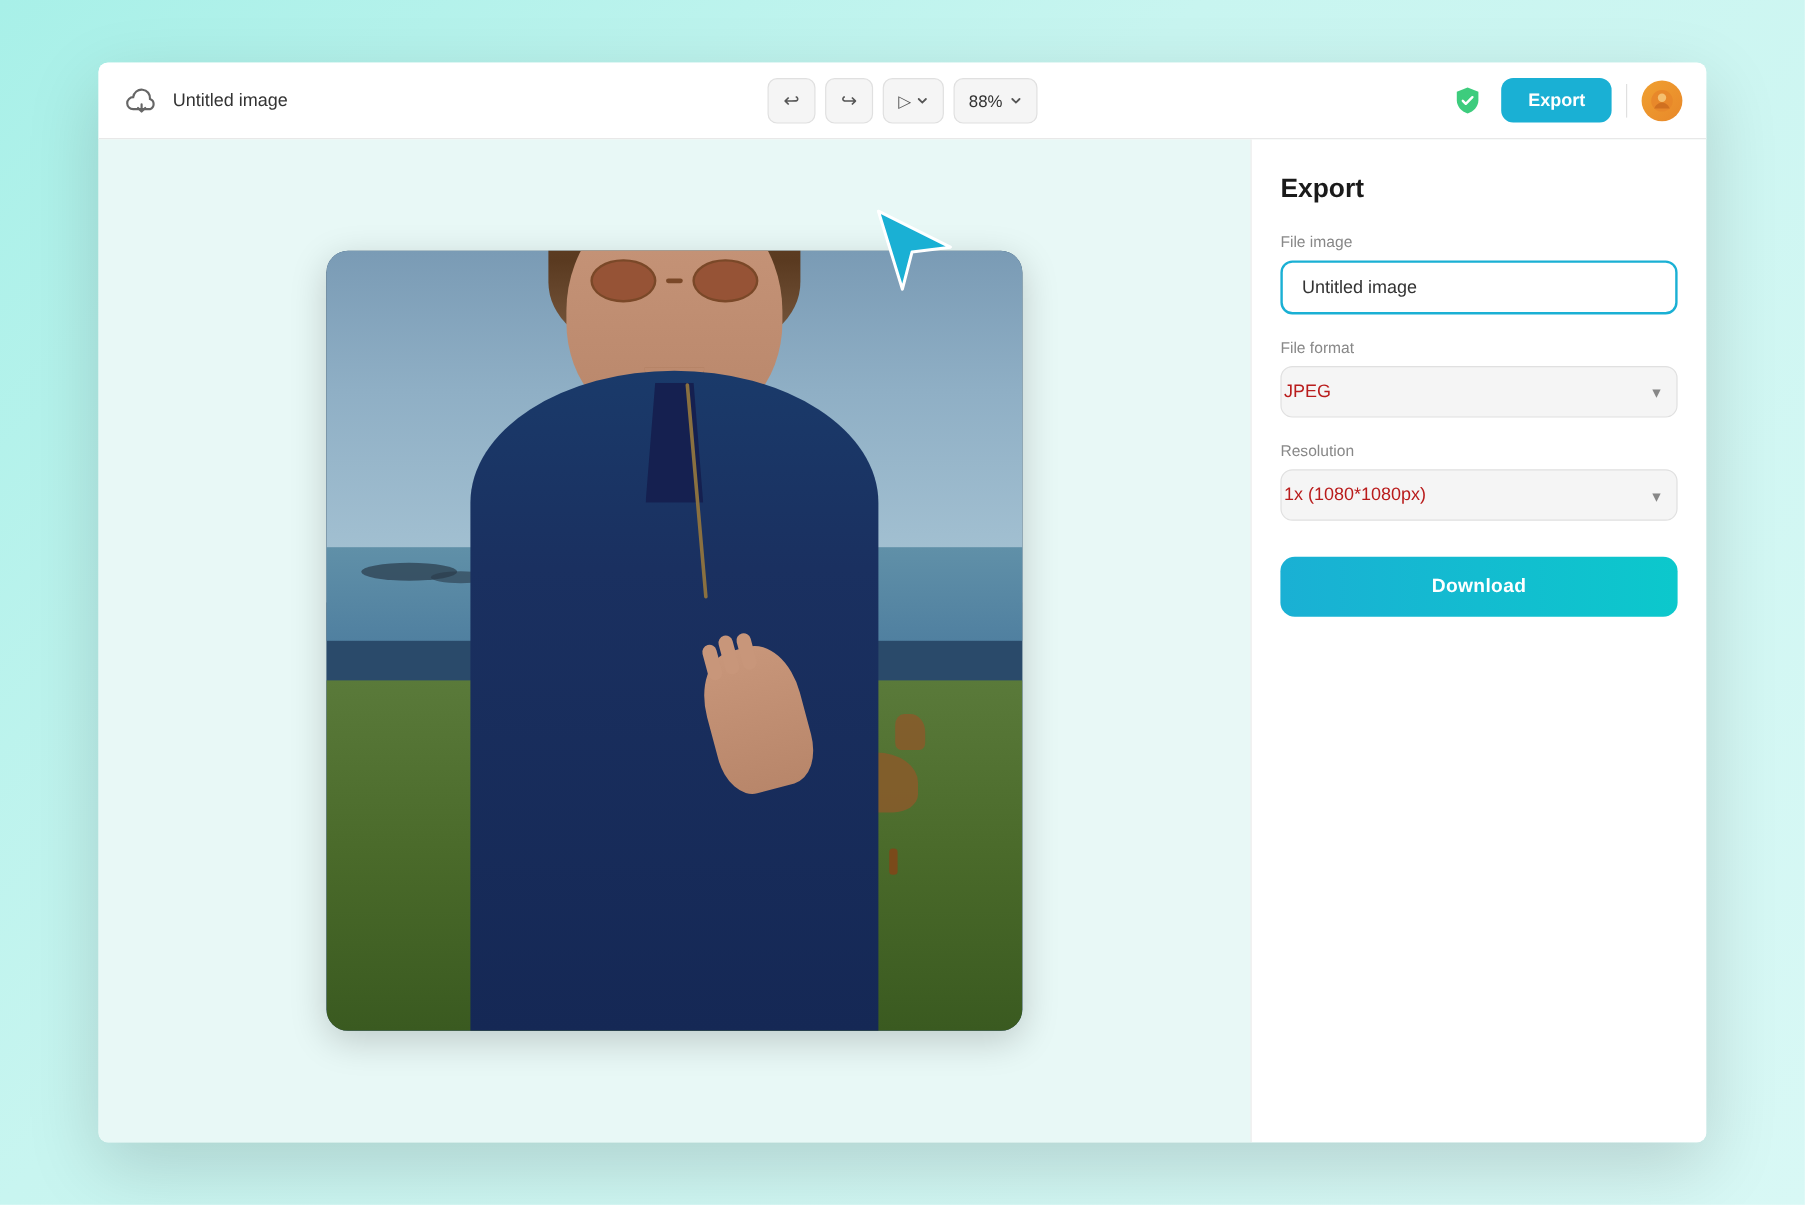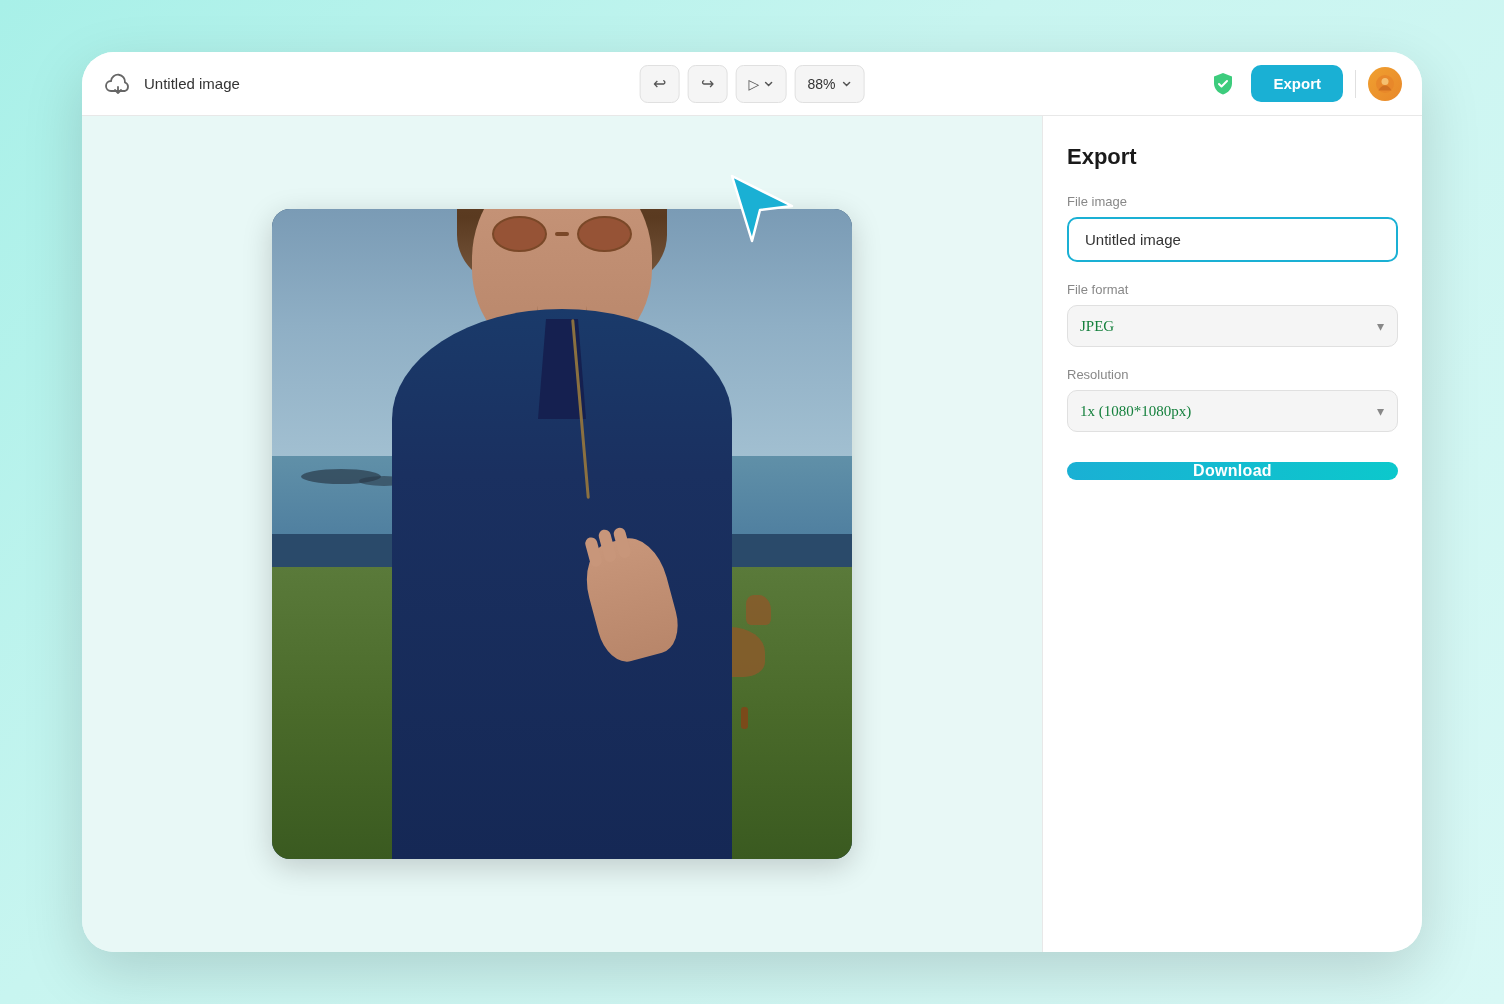--- a/index.html
+++ b/index.html
@@ -9,21 +9,21 @@
       width: 1504px;
       height: 1004px;
       display: flex;
       align-items: center;
       justify-content: center;
       overflow: hidden;
     }
 
     .app-window {
       background: #f0fbf9;
-      border-radius: 32px;
+      border-radius: 8px;
       width: 1340px;
       height: 900px;
       box-shadow: 0 20px 60px rgba(0,0,0,0.15);
       display: flex;
       flex-direction: column;
       overflow: hidden;
       position: relative;
     }
 
     
@@ -298,44 +298,45 @@
     .select-wrapper {
       position: relative;
       margin-bottom: 20px;
     }
 
     .select-wrapper select {
       width: 100%;
       background: #f5f5f5;
       border: 1px solid #e0e0e0;
       border-radius: 10px;
-      padding: 12px 12px;
+      padding: 12px 2px;
       font-size: 15px;
-      color: #15803d;
+      color: #b91c1c;
       appearance: none;
       cursor: pointer;
-      font-family: Liberation Serif, serif;
+      font-family: Liberation Sans, sans-serif;
     }
 
     .select-chevron {
       position: absolute;
       right: 14px;
       top: 50%;
       transform: translateY(-50%);
       color: #888;
       pointer-events: none;
       font-size: 14px;
     }
 
     .download-btn {
       width: 100%;
       background: linear-gradient(90deg, #1ab0d4 0%, #0cc8cc 100%);
       color: white;
       border: none;
       border-radius: 12px;
+      padding: 16px;
       font-size: 16px;
       font-weight: 700;
       cursor: pointer;
       margin-top: 10px;
       font-family: inherit;
       letter-spacing: 0.3px;
     }
 
   </style>
 </head>

